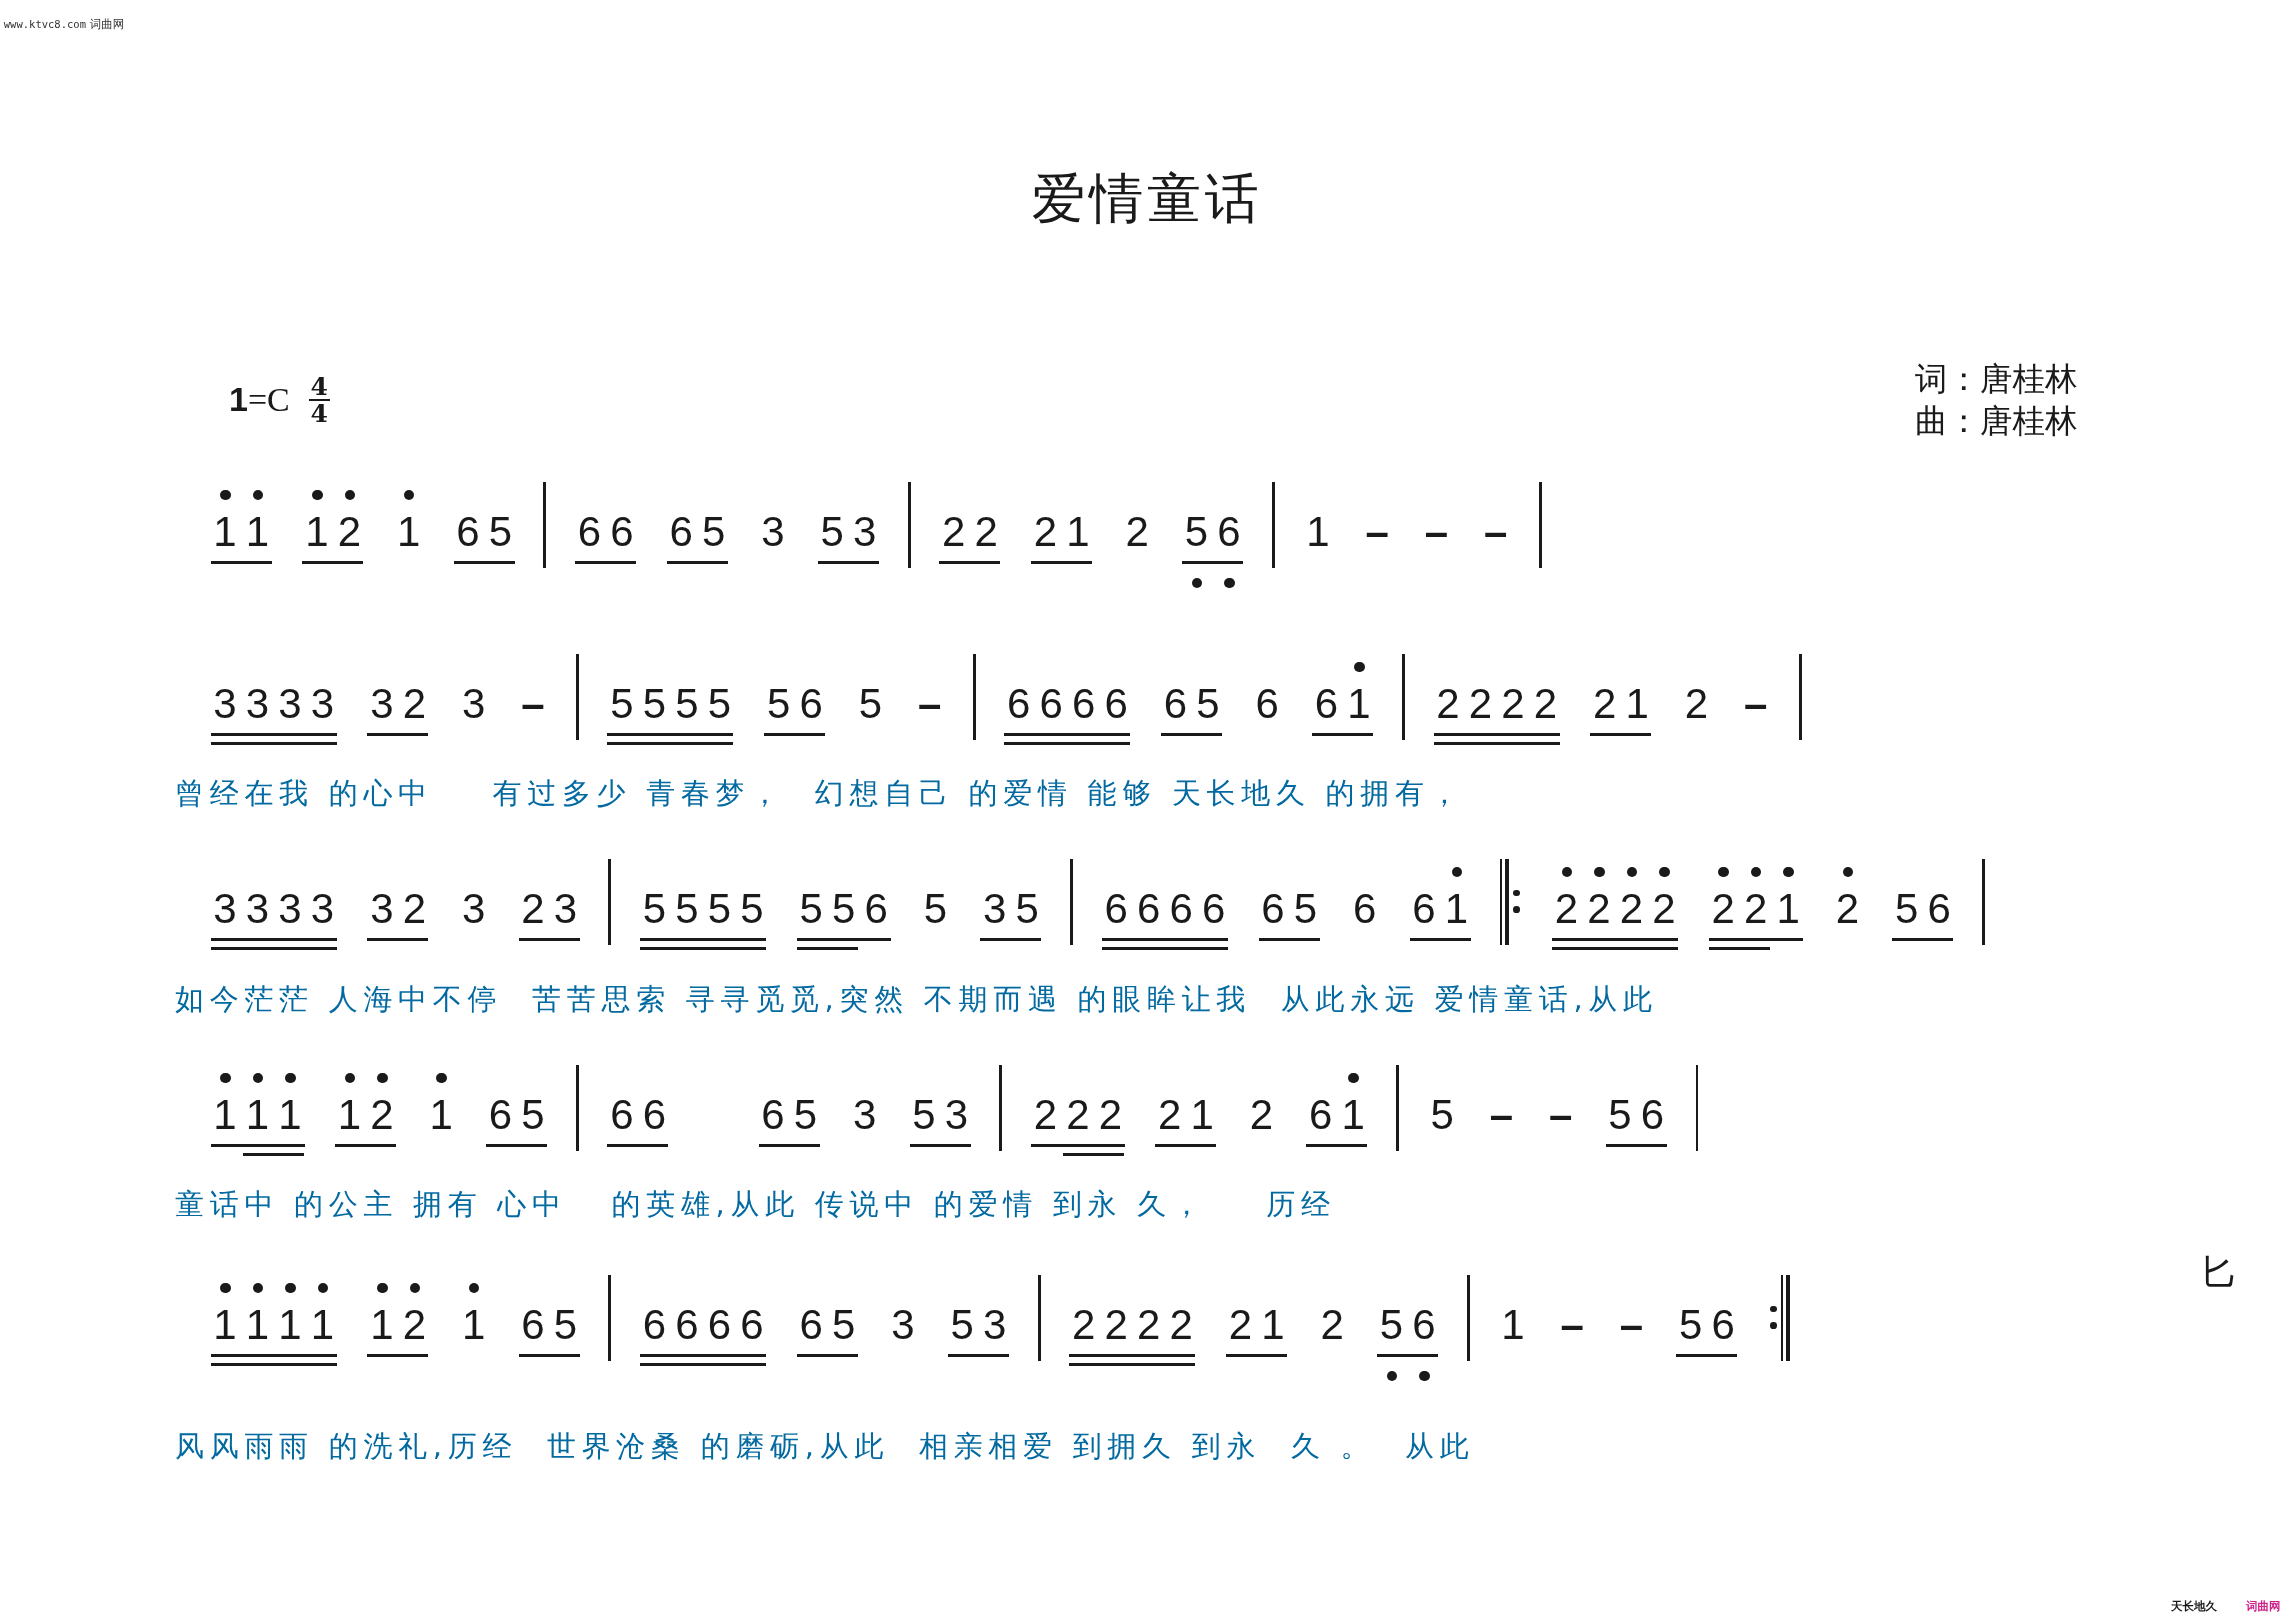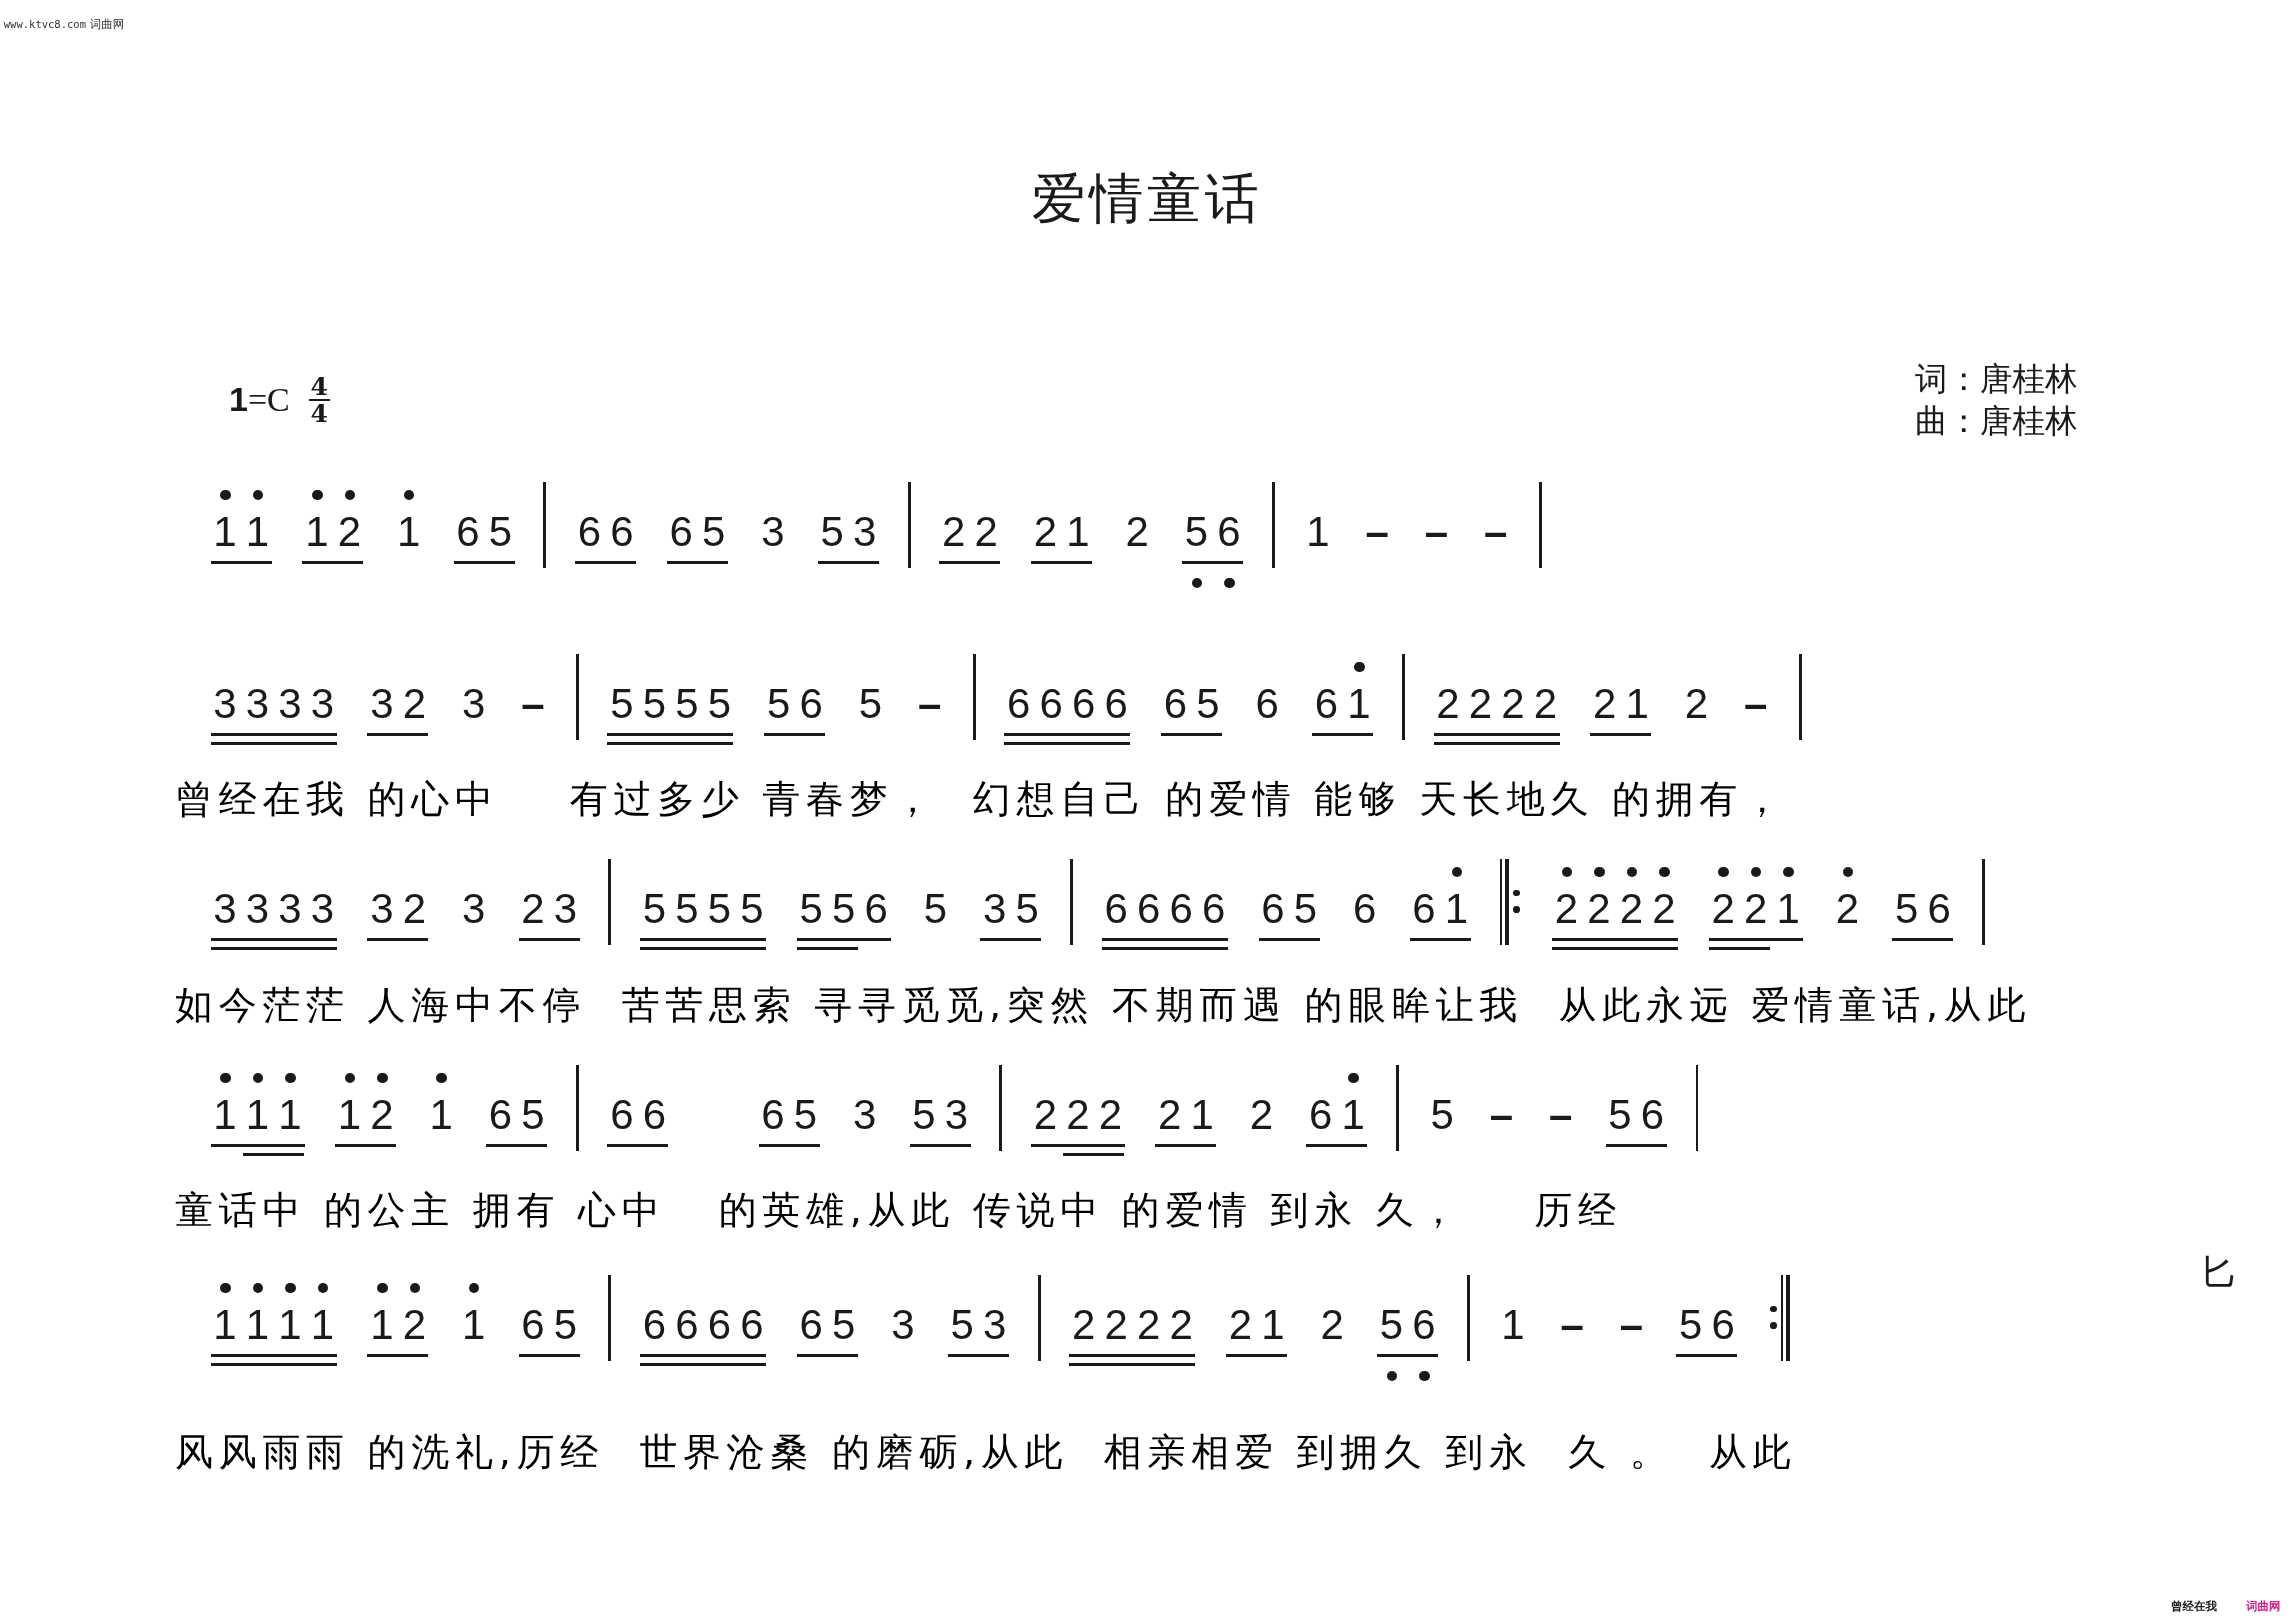--- a/index.html
+++ b/index.html
@@ -24,22 +24,22 @@
   .barline.double { width:9.6px; background:none; border-left:2.9px solid #1a1a1a; border-right:4.8px solid #1a1a1a; box-sizing:border-box; }
   .repeat-dots { display:flex; flex-direction:column; justify-content:center; gap:9.6px; height:57px; margin:7.6px 3.8px 0 3.8px; }
   .repeat-dots i { display:block; width:6.7px; height:6.7px; border-radius:50%; background:#1a1a1a; }
   .group { position:relative; display:flex; margin:0 13.4px; padding-bottom:1.9px; }
   .note { position:relative; width:32.5px; text-align:center; font-size:42px; line-height:54px; height:54px; margin-top:17px; }
   .note.dash { font-weight:bold; }
   .dot-up, .dot-down { position:absolute; left:50%; width:10.5px; height:10.5px; margin-left:-4.8px; border-radius:50%; background:#1a1a1a; }
   .dot-up { top:-15.3px; }
   .dot-down { bottom:-29px; }
   .beam { position:absolute; height:2.9px; background:#1a1a1a; }
-  .lyrics { position:absolute; left:175px; font-family:"DejaVu Sans", sans-serif; font-size:38px;
-            letter-spacing:5.7px; white-space:pre; color:#000000; }
+  .lyrics { position:absolute; left:175px; font-family:"DejaVu Sans", sans-serif; font-size:29px;
+            letter-spacing:5.7px; white-space:pre; color:#0369a1; }
   .stray { position:absolute; left:2199px; top:1247px; font-family:"DejaVu Sans", sans-serif; font-size:38px; }
   .footer { position:absolute; right:13.4px; bottom:5.7px; font-size:11.5px; font-family:"DejaVu Sans", sans-serif; font-weight:bold; }
   .footer .brand { color:#d0238a; margin-left:29px; }
 </style>
 </head>
 <body>
 
 <div class="watermark-top">
   <span>www.ktvc8.com</span><span class="cn">词曲网</span>
 </div>
@@ -526,15 +526,15 @@
         <i></i>
       </span>
       <span class="barline double"></span>
     </div>
     <div class="lyrics" style="top: 1396px; margin-top: 31px;">风风雨雨 的洗礼,历经  世界沧桑 的磨砺,从此  相亲相爱 到拥久 到永  久 。  从此</div>
   </div>
 
 <div class="stray">匕</div>
 
 <div class="footer">
-  <span>曾经在我</span><span class="brand">词曲网</span>
+  <span>天长地久</span><span class="brand">词曲网</span>
 </div>
 
 
 </body></html>

